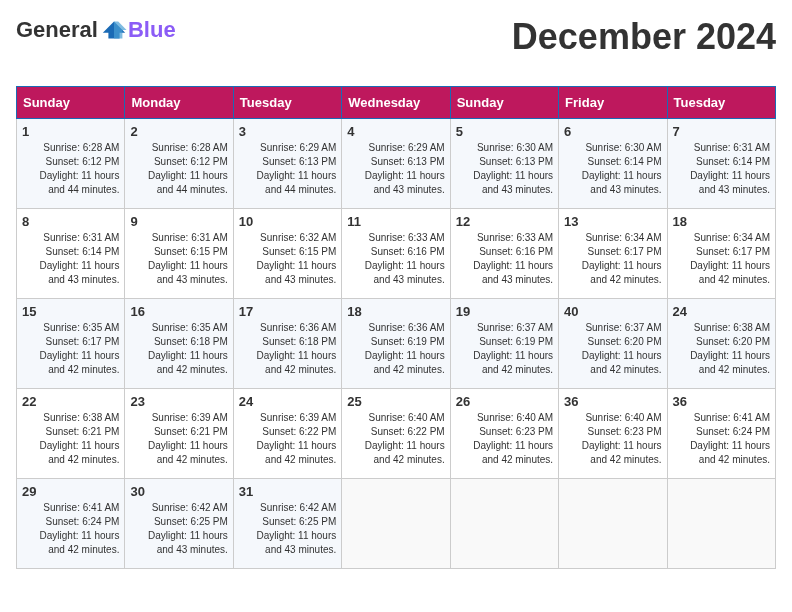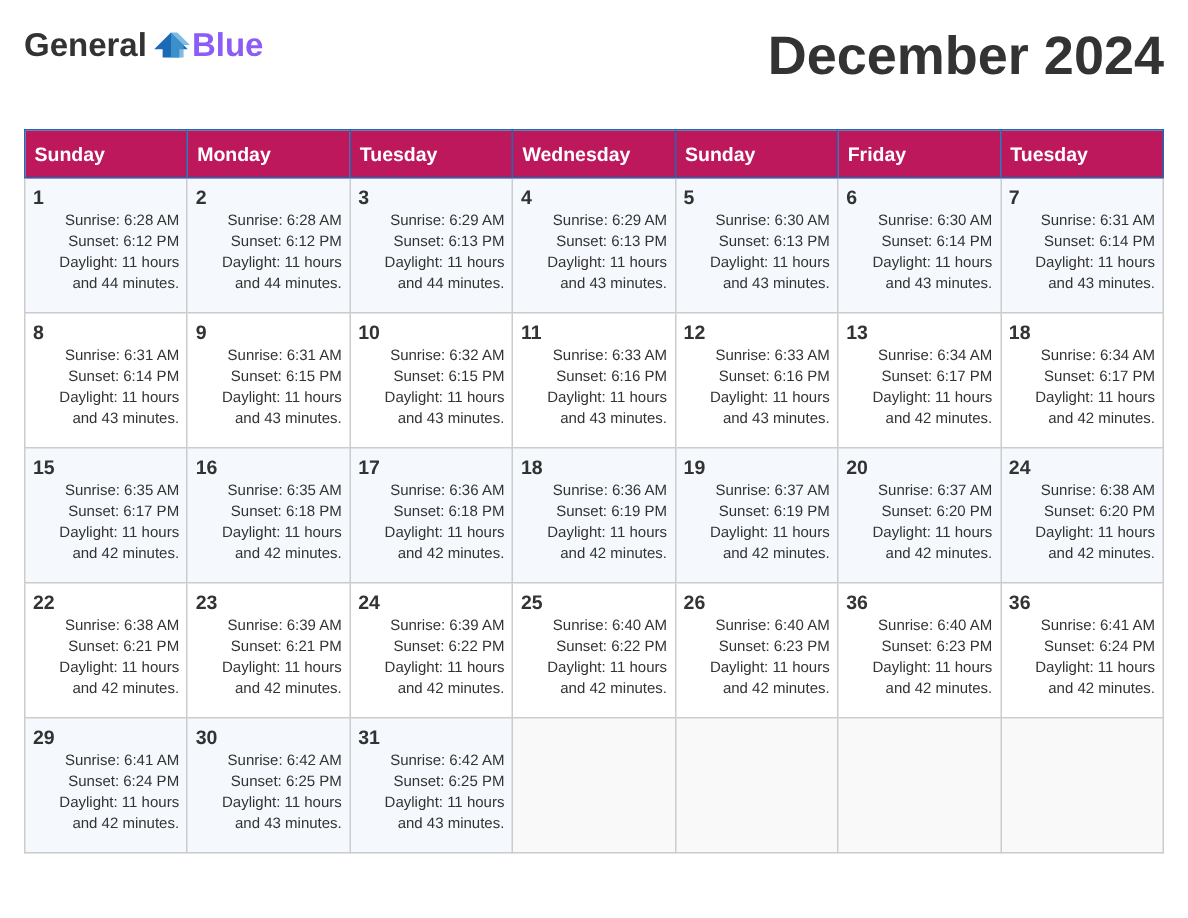--- a/index.html
+++ b/index.html
@@ -296,21 +296,21 @@
         <td>
         <span class="day-num">19</span>
         <div class="day-info">
           <span>Sunrise: 6:37 AM</span><br>
           <span>Sunset: 6:19 PM</span><br>
           <span>Daylight: 11 hours</span><br>
           <span>and 42 minutes.</span>
         </div>
       </td>
         <td>
-        <span class="day-num">20</span>
+        <span class="day-num">40</span>
         <div class="day-info">
           <span>Sunrise: 6:37 AM</span><br>
           <span>Sunset: 6:20 PM</span><br>
           <span>Daylight: 11 hours</span><br>
           <span>and 42 minutes.</span>
         </div>
       </td>
         <td>
         <span class="day-num">24</span>
         <div class="day-info">

